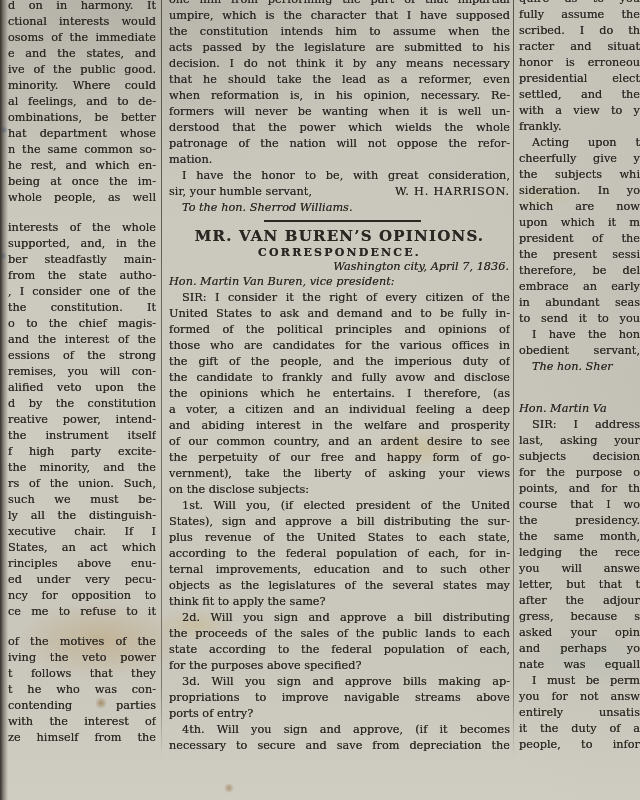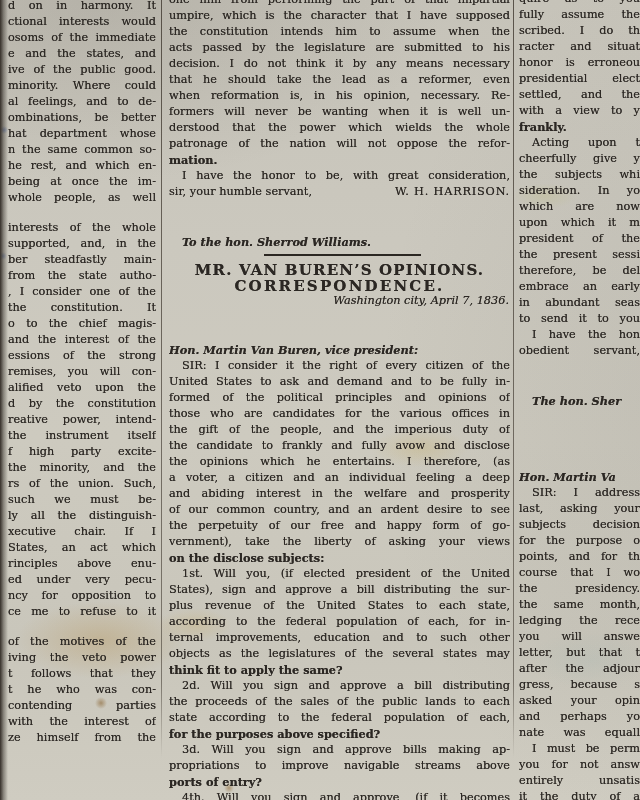--- a/index.html
+++ b/index.html
@@ -42,29 +42,29 @@
   .col{position:absolute;}
   .col-left  {left:8px;  width:148px; top:-2px;}
   .col-center{left:169px;width:341px; top:-8px;}
   .col-right {left:519px;width:121px; top:-9px;}
   .ln{
     height:16px;line-height:16px;font-size:11.3px;
     overflow:hidden;
     text-shadow:0 0 .5px rgba(43,39,35,.75);
   }
   .js{text-align:justify;text-align-last:justify;}
-  .pl{text-align:left;text-align-last:left;font-weight:bold;}
+  .pl{text-align:left;text-align-last:left;}
   .in{padding-left:13px;}
-  .it{font-style:italic;margin-top:34px;}
+  .it{font-style:italic;}
   .head{
     font-weight:bold;font-size:15px;letter-spacing:1.2px;
     height:20px;line-height:20px;text-align:right;text-align-last:center;
   }
   .sub{
-    font-weight:bold;font-size:15px;letter-spacing:2.2px;
+    font-weight:bold;font-size:11px;letter-spacing:2.2px;
     height:13px;line-height:13px;text-align:left;text-align-last:center;
   }
   .date{
     font-style:italic;text-align:left;text-align-last:right;
     height:15px;line-height:15px;padding-right:1px;
   }
   .rule{height:10px;position:relative;}
   .rule::after{
     content:"";position:absolute;left:28%;right:26%;top:4px;
     border-top:2.5px solid var(--rule);

